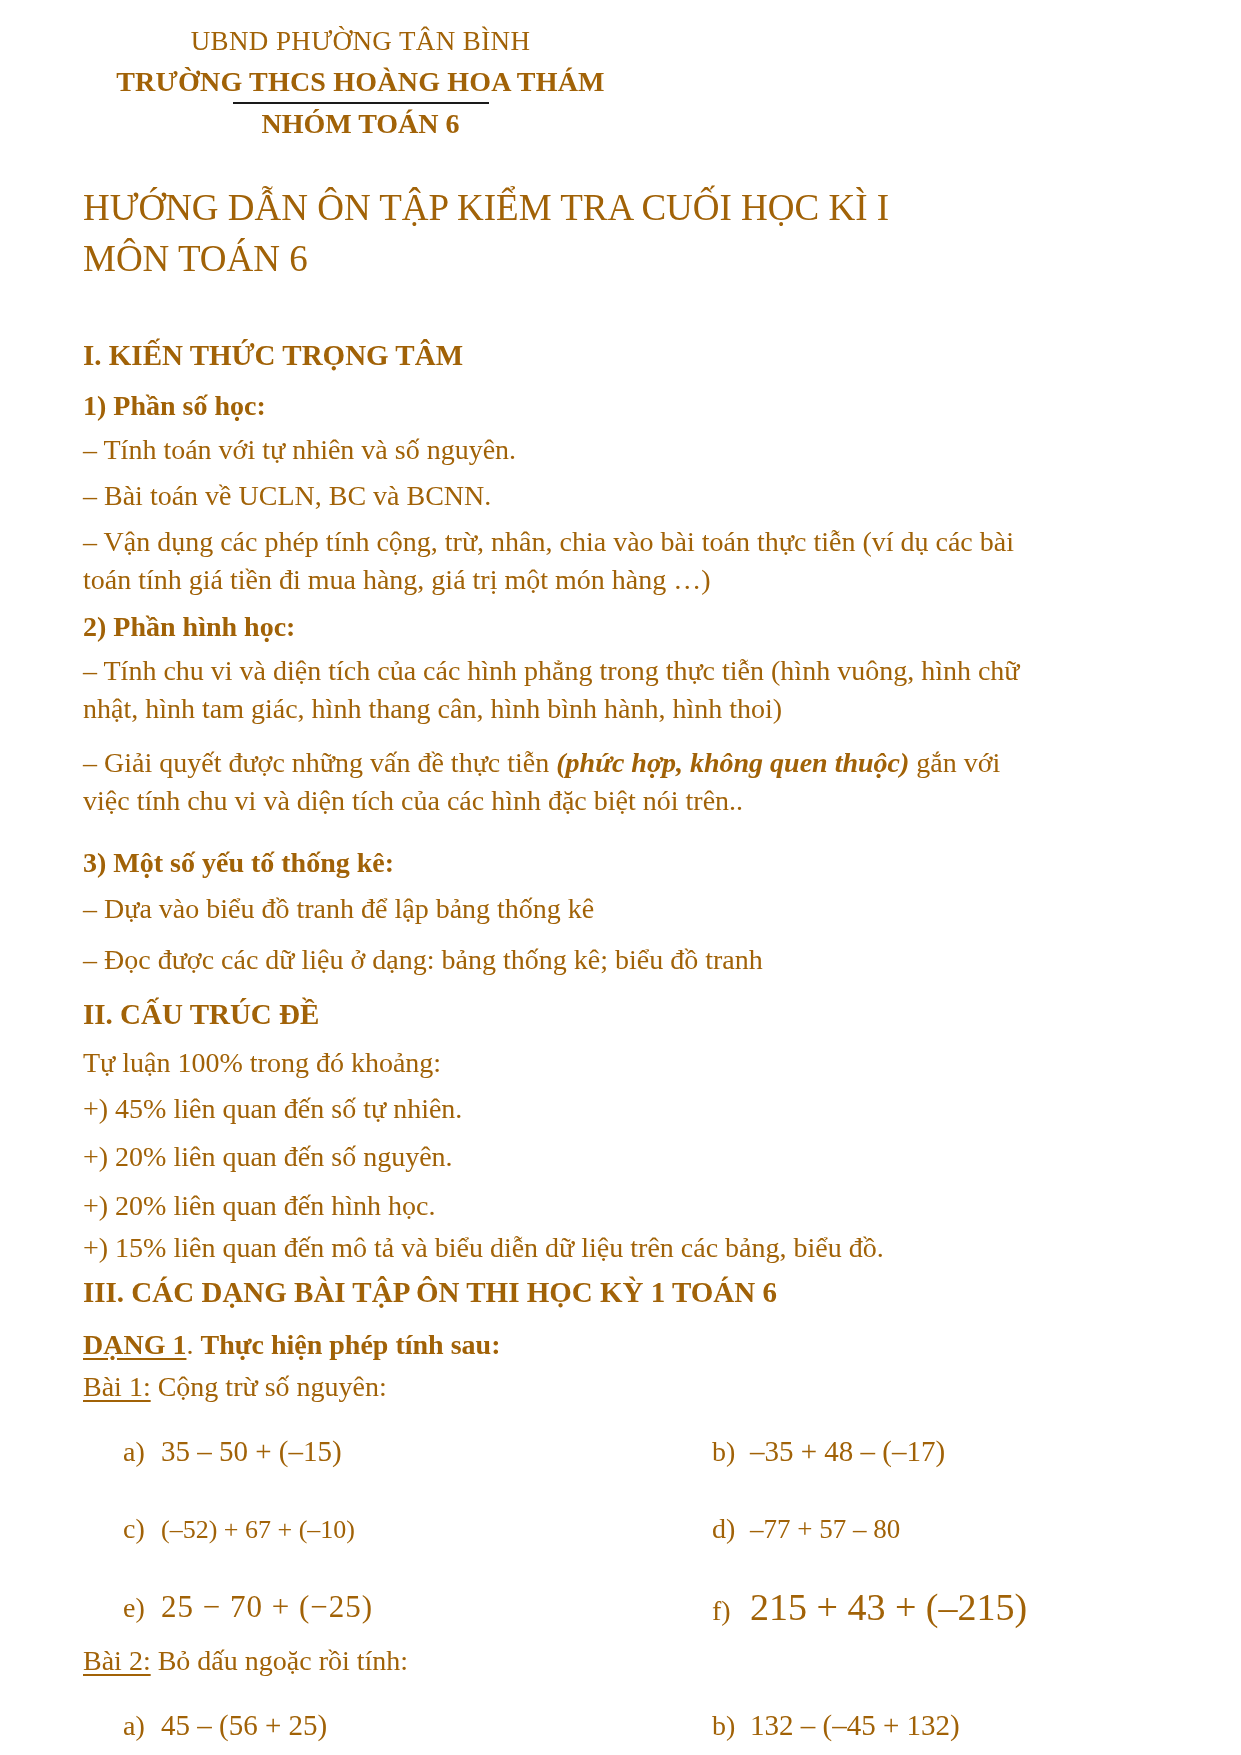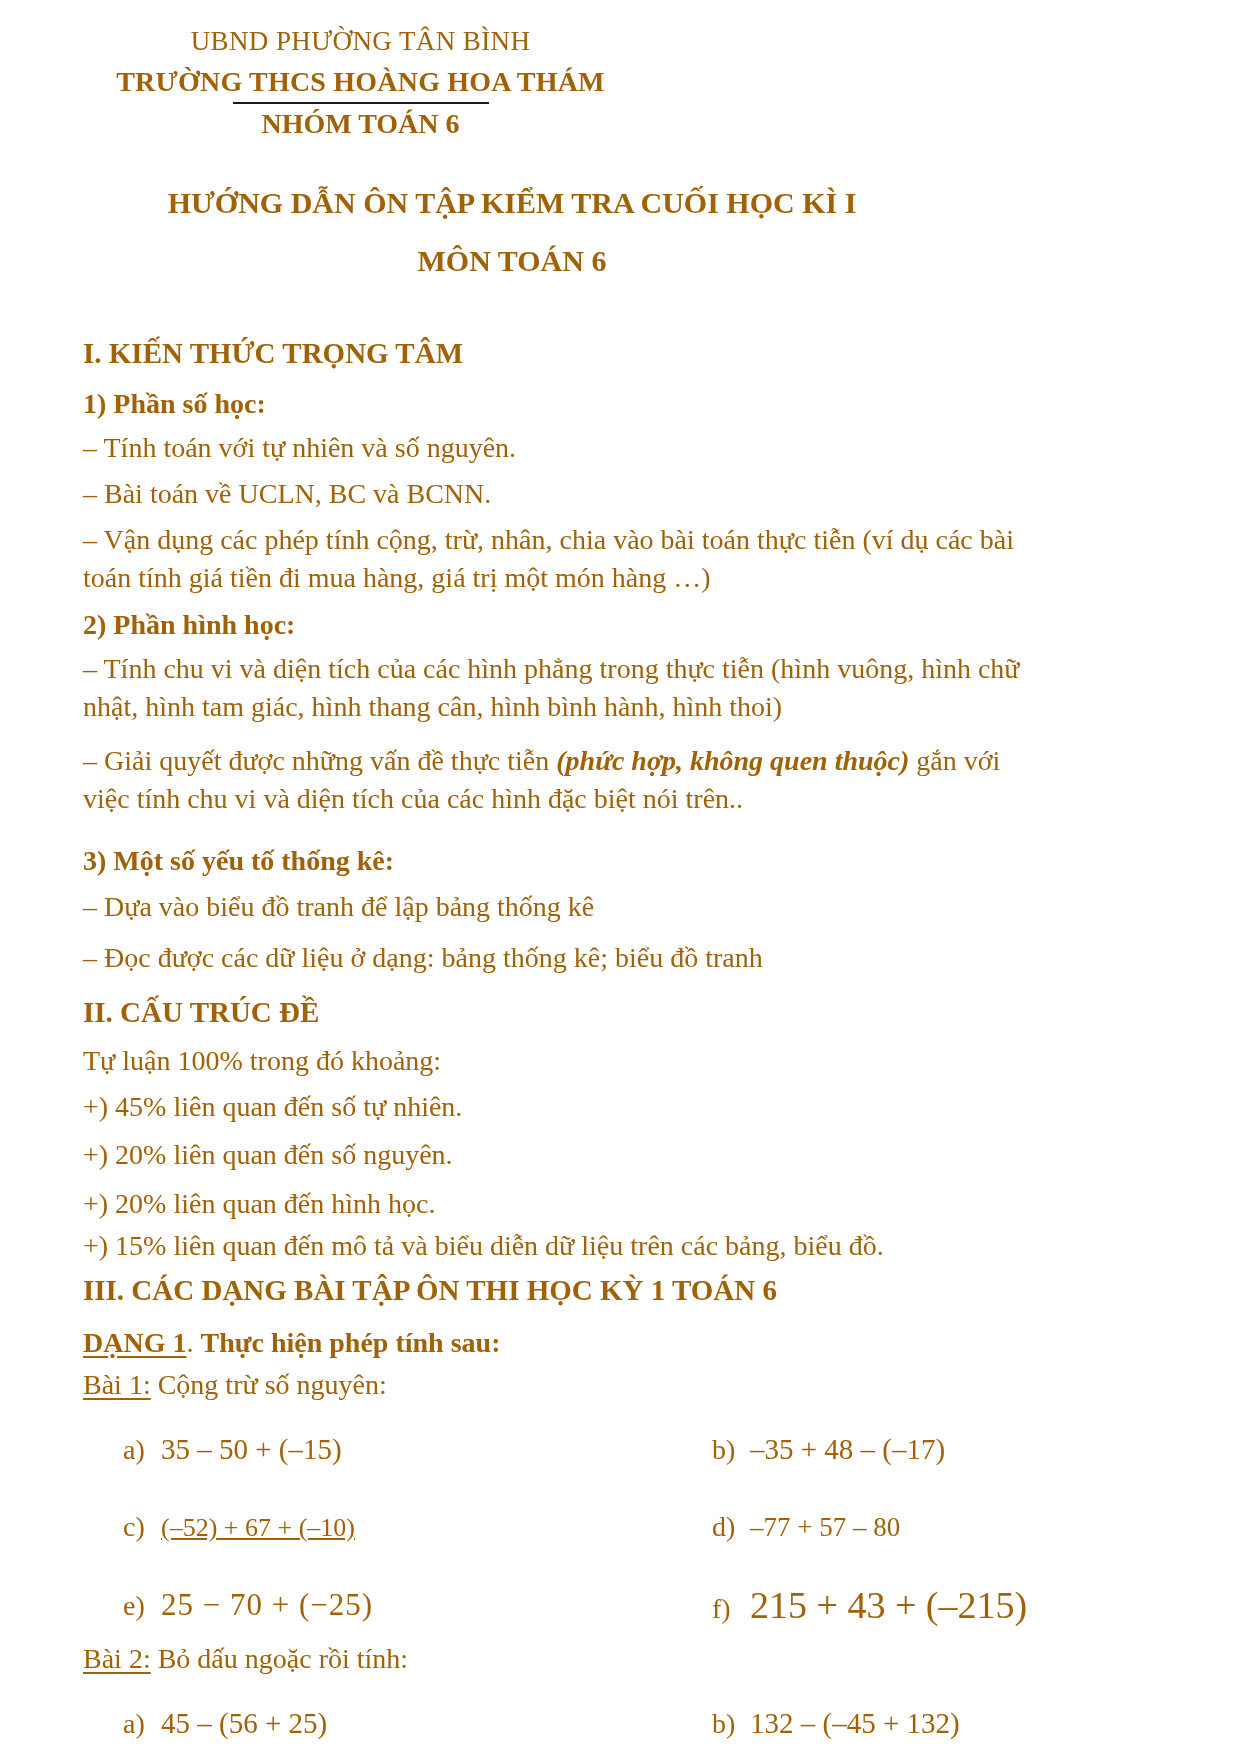--- a/index.html
+++ b/index.html
@@ -9,42 +9,42 @@
     font-family:"Liberation Serif","DejaVu Serif",serif;
     font-size:28px; padding:26px 83px 0 83px; overflow:hidden; position:relative;
   }
   
   .letterhead { width:555px; text-align:center; }
   .org-name   { font-size:27px; letter-spacing:.4px; }
   .school-name{ font-size:28px; font-weight:700; margin-top:9px; letter-spacing:.2px; }
   .lh-divider { width:256px; height:2px; background:#1a1a1a; margin:4px auto; }
   .group-name { font-size:28px; font-weight:700; }
   
-  .doc-title  { margin-top:46px; text-align:center; padding-right:96px; font-weight:700; font-size:30px; }
-  .doc-title .line2 { margin-top:24px; }
+  .doc-title  { margin-top:46px; text-align:left; padding-right:96px; font-weight:400; font-size:37px; }
+  .doc-title .line2 { margin-top:8px; }
   
   .sec-heading { font-weight:700; font-size:29px; line-height:1.35; }
   .sub-heading { font-weight:700; line-height:1.36; }
   p.item { line-height:1.36; }
   .bi { font-weight:700; font-style:italic;font-family:Liberation Serif, serif; }
   .mt2{margin-top:2px}.mt4{margin-top:4px}.mt6{margin-top:6px}.mt8{margin-top:8px}
   .mt10{margin-top:10px}.mt12{margin-top:12px}.mt13{margin-top:13px}.mt14{margin-top:14px}
   .mt16{margin-top:16px}.mt24{margin-top:24px}
   .mt56{margin-top:56px}
   
   .dang-label { font-weight:700; text-decoration:underline; text-underline-offset:4px;margin-top:8px; }
   .dang-sep   { font-weight:400; }
   .dang-title { font-weight:700; }
   .bai-line   { line-height:1.36; }
   .bai-label  { text-decoration:underline; text-underline-offset:4px; }
   .ex-grid { display:grid; grid-template-columns:589px 1fr; row-gap:11px; }
   .ex-item { padding-left:40px; line-height:46px; white-space:nowrap;margin-top:20px; }
   .ex-letter { display:inline-block; min-width:38px; }
   .ex-expr { font-size:29px; }
-  .bai1 .ex-item:nth-child(3) .ex-expr { font-size:26px;text-decoration:underline; }
+  .bai1 .ex-item:nth-child(3) .ex-expr { font-size:26px; }
   .bai1 .ex-item:nth-child(4) .ex-expr { font-size:27px; }
   .bai1 .ex-item:nth-child(5) .ex-expr { font-size:31px; letter-spacing:1px; }
   .bai1 .ex-item:nth-child(6) .ex-expr { font-size:38px;text-align:center; }
   .bai2 .ex-item:nth-child(3) .ex-expr { font-size:30px; }
 </style>
 </head>
 <body>
 
 <div class="page">
 

